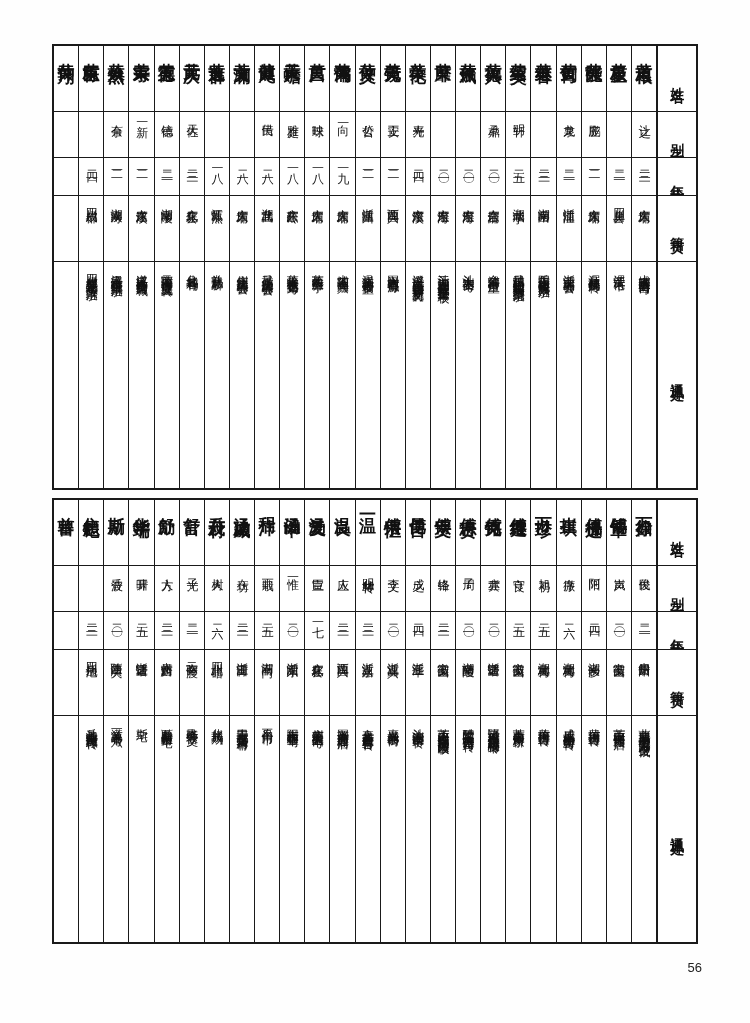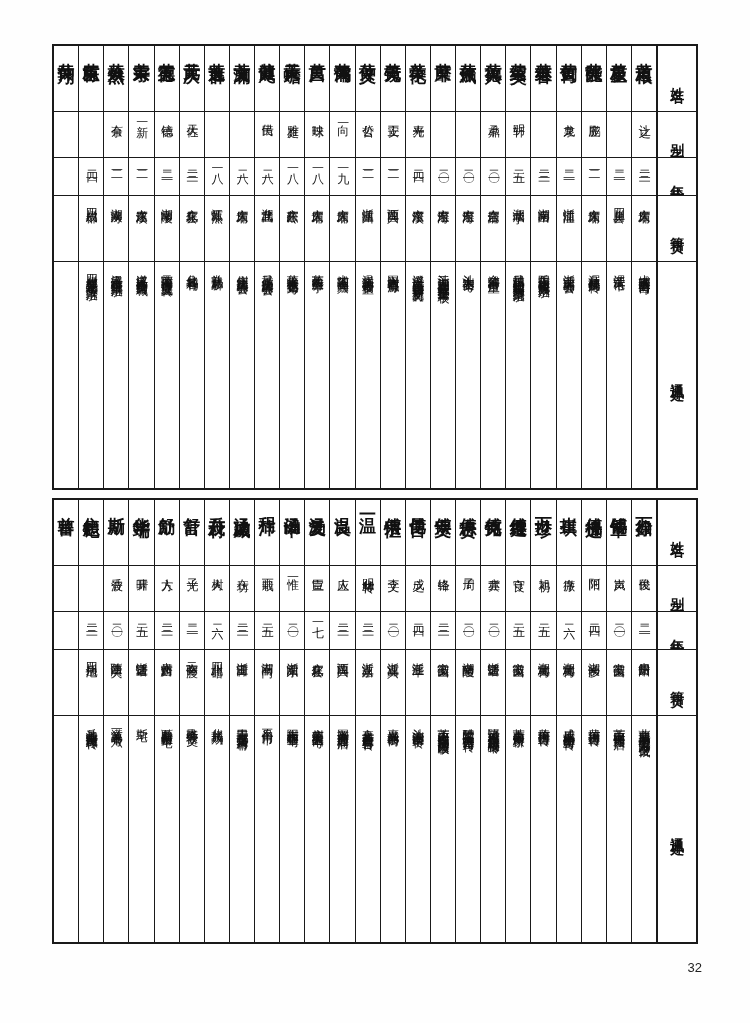--- a/index.html
+++ b/index.html
@@ -978,14 +978,14 @@
         </div>
         <div class="cell r-origin">
           <span class="vtext origin-text"></span>
         </div>
         <div class="cell r-addr">
           <span class="vtext addr-text"></span>
         </div>
       </div>
     </div>
 
-  <div class="page-number">32</div>
+  <div class="page-number">56</div>
 </div>
 
 </body></html>

